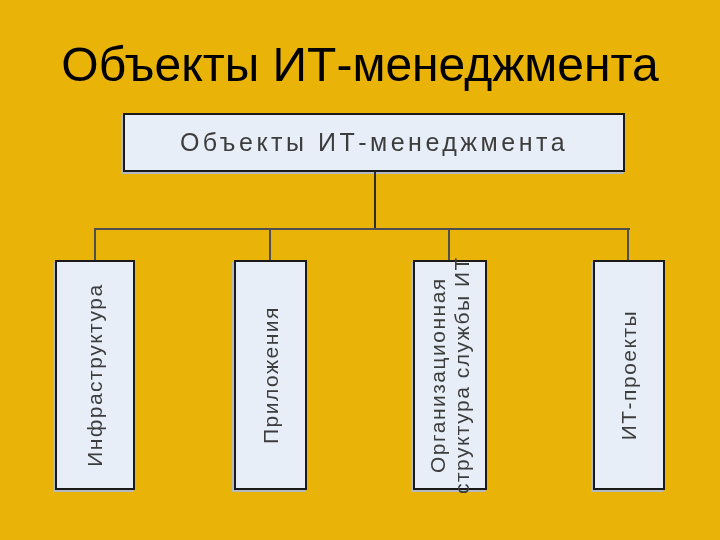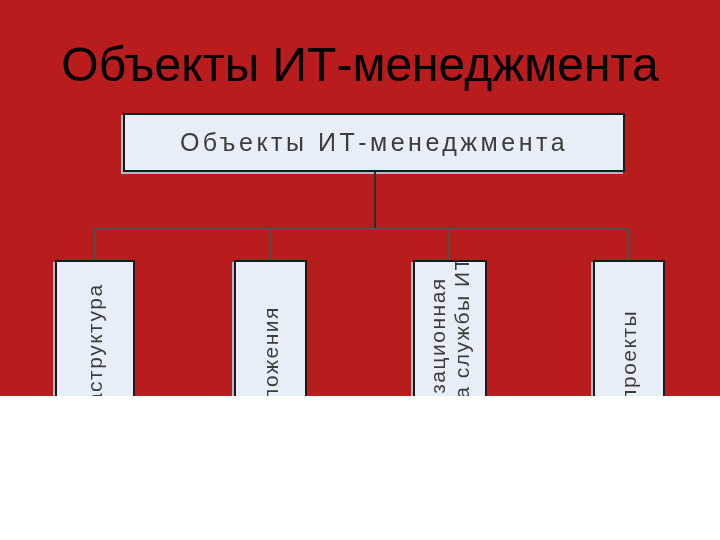--- a/index.html
+++ b/index.html
@@ -6,22 +6,22 @@
     --box-fill:#e8eef7;
     --box-border:#1a1a1a;
     --connector:#4f4f4f;
     --label-text:#3d3d3d;
     --title-text:#000000;
   }
   html,body{margin:0;padding:0;background:#ffffff;}
   body{font-family:"Liberation Sans","DejaVu Sans",sans-serif;}
   .slide{
     position:relative;
-    width:720px;height:396px;
-    background:#b91c1c;
+    width:720px;height:540px;
+    background:#eab308;
     overflow:hidden;
   }
   .title{
     position:absolute;
     left:0;top:41px;width:720px;
     text-align:center;
     font-size:48px;
     line-height:1;
     font-weight:400;
     color:var(--title-text);

